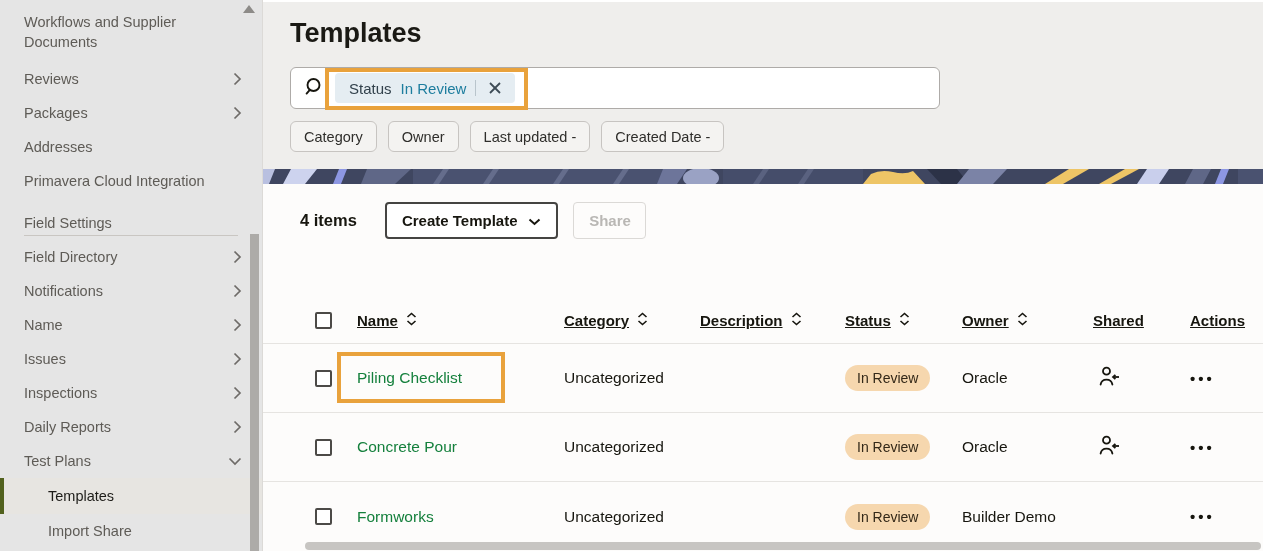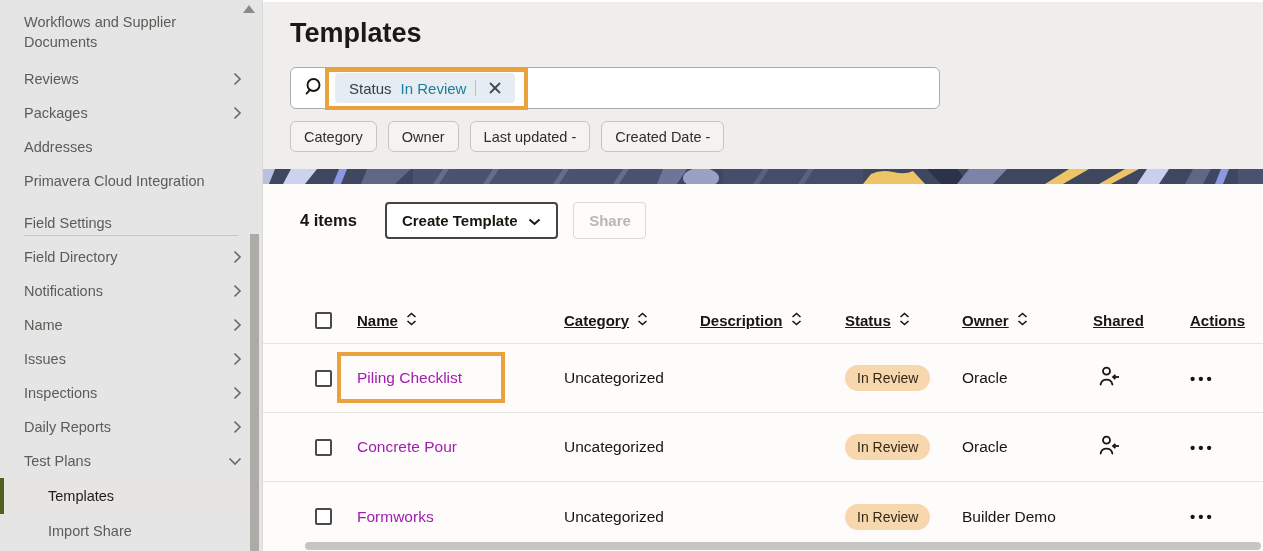--- a/index.html
+++ b/index.html
@@ -59,21 +59,21 @@
 
   .grid { display:grid; grid-template-columns:42px 207px 136px 145px 117px 131px 87px 1fr;
           padding-left:52px; align-items:center; }
   .thead { position:absolute; top:113px; left:0; right:0; height:47px; font-weight:bold;
            font-size:15px; color:#17160f; border-bottom:1px solid #e6e4e1; }
   .th { display:flex; align-items:center; gap:8px; cursor:pointer;text-decoration:underline; }
   .trow { position:absolute; left:0; right:0; height:69px; border-bottom:1px solid #e6e4e1;
           font-size:15.5px; color:#17160f; }
   .cbx { width:17px; height:17px; border:2px solid #4c4a47; border-radius:2px; background:#fff;
          cursor:pointer; }
-  .link { color:#a21caf; cursor:pointer; }
+  .link { color:#15803d; cursor:pointer; }
   .badge { display:inline-block; background:#f6d7ae; color:#332818; border-radius:13px;
            padding:5px 12px; font-size:14px; }
   .shared-cell { padding-left:4px; }
   .dots { padding-left:10px; font-size:15px; letter-spacing:3px; font-weight:bold; cursor:pointer; }
 
   .annot { position:absolute; border:4px solid #e9a23c; pointer-events:none; z-index:6; }
   .annot-chip { left:62px; top:66px; width:203px; height:42px; }
   .annot-row { left:74px; top:168px; width:168px; height:51px; }
   .hscroll { position:absolute; top:358px; left:42px; width:956px; height:8px;
              background:#c7c5c2; border-radius:4px; cursor:pointer; }

